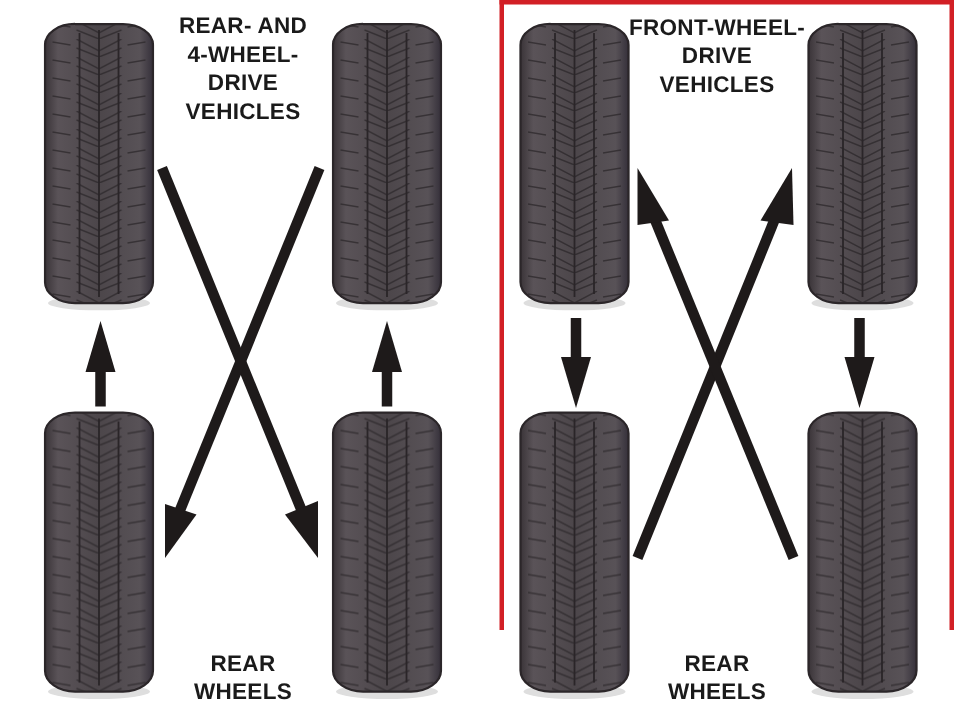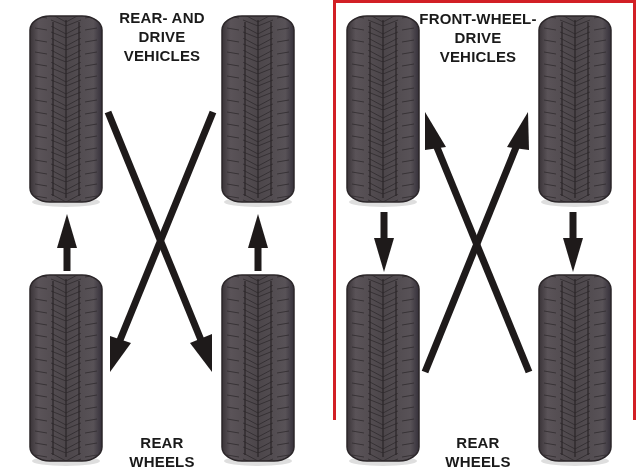--- a/index.html
+++ b/index.html
@@ -60,20 +60,21 @@
       </svg>
   </div>
   <div class="tire" style="left:221px; top:273px;">
     <svg viewBox="0 0 74 193">
         <use href="#tireShape"></use>
       </svg>
   </div>
 
   <div class="label" style="left:104px; top:8px; width:116px;">
     <span>REAR- AND</span>
+    <span>4-WHEEL-</span>
     <span>DRIVE</span>
     <span>VEHICLES</span>
   </div>
   <div class="label" style="left:104px; top:433px; width:116px;">
     <span>REAR</span>
     <span>WHEELS</span>
   </div>
 </div>
 
 <div class="panel panel-right">

